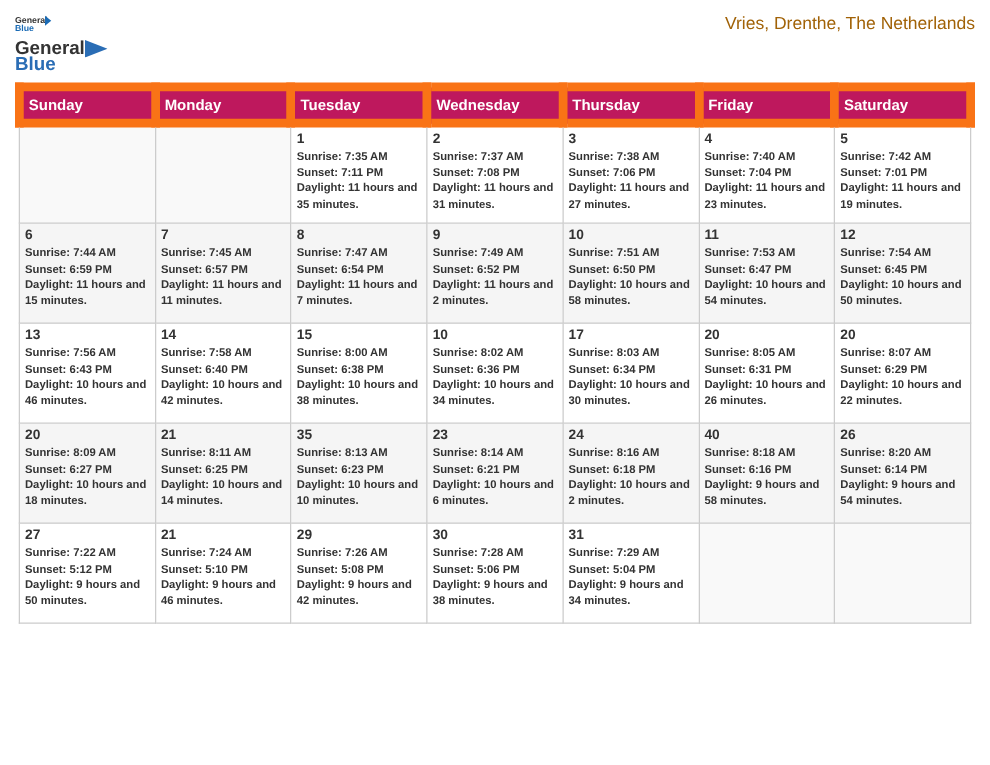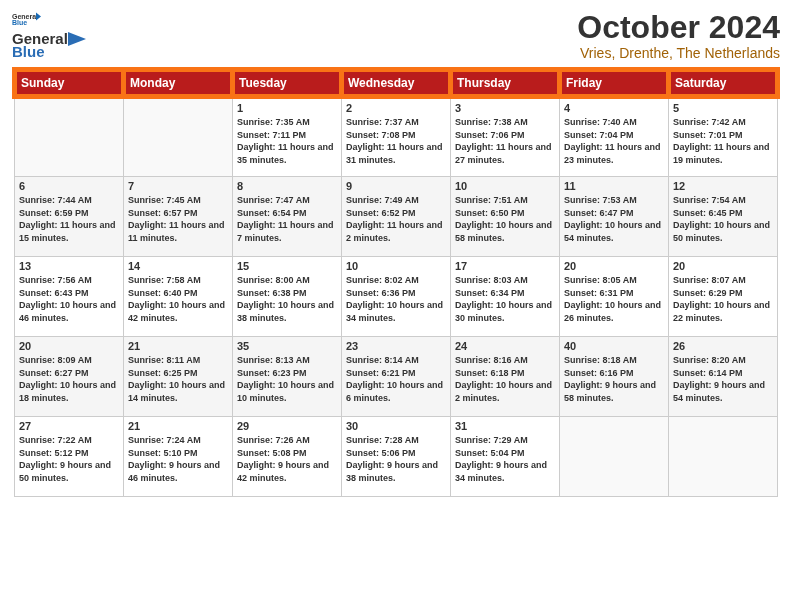--- a/index.html
+++ b/index.html
@@ -46,26 +46,26 @@
       color: #a16207;
     }
     .calendar {
       flex: 1;
       border: 1px solid #ccc;
       border-collapse: collapse;
       width: 100%;
       table-layout: fixed;
     }
     .calendar th {
-      background: #b91c1c;
+      background: #be185d;
       color: #fff;
       font-size: 12px;
       font-weight: bold;
       padding: 4px 4px;
-      border: 5px solid #f97316;
+      border: 7px solid #f97316;
       text-align: left;
     }
     .calendar td {
       border: 1px solid #ccc;
       vertical-align: top;
       padding: 3px 4px;
       font-size: 9.5px;
       color: #333;
       height: 80px;
     }
@@ -101,21 +101,20 @@
       </svg>
       <div style="display:flex;align-items:center;margin-top:2px;">
         <span style="font-size:15px;font-weight:bold;color:#333;">General</span>
         <svg width="18" height="14" viewBox="0 0 36 28" style="margin:0 0 0 0px;">
           <polygon points="0,0 36,14 0,28" fill="#2a6db5"></polygon>
         </svg>
       </div>
       <span style="font-size:15px;font-weight:bold;color:#2a6db5;margin-top:-4px;">Blue</span>
     </div>
     <div class="title-block">
-      <div class="month-title">October 2024</div>
       <div class="location">Vries, Drenthe, The Netherlands</div>
     </div>
   </div>
 
   <table class="calendar">
     <thead>
       <tr>
         <th>Sunday</th>
         <th>Monday</th>
         <th>Tuesday</th>

